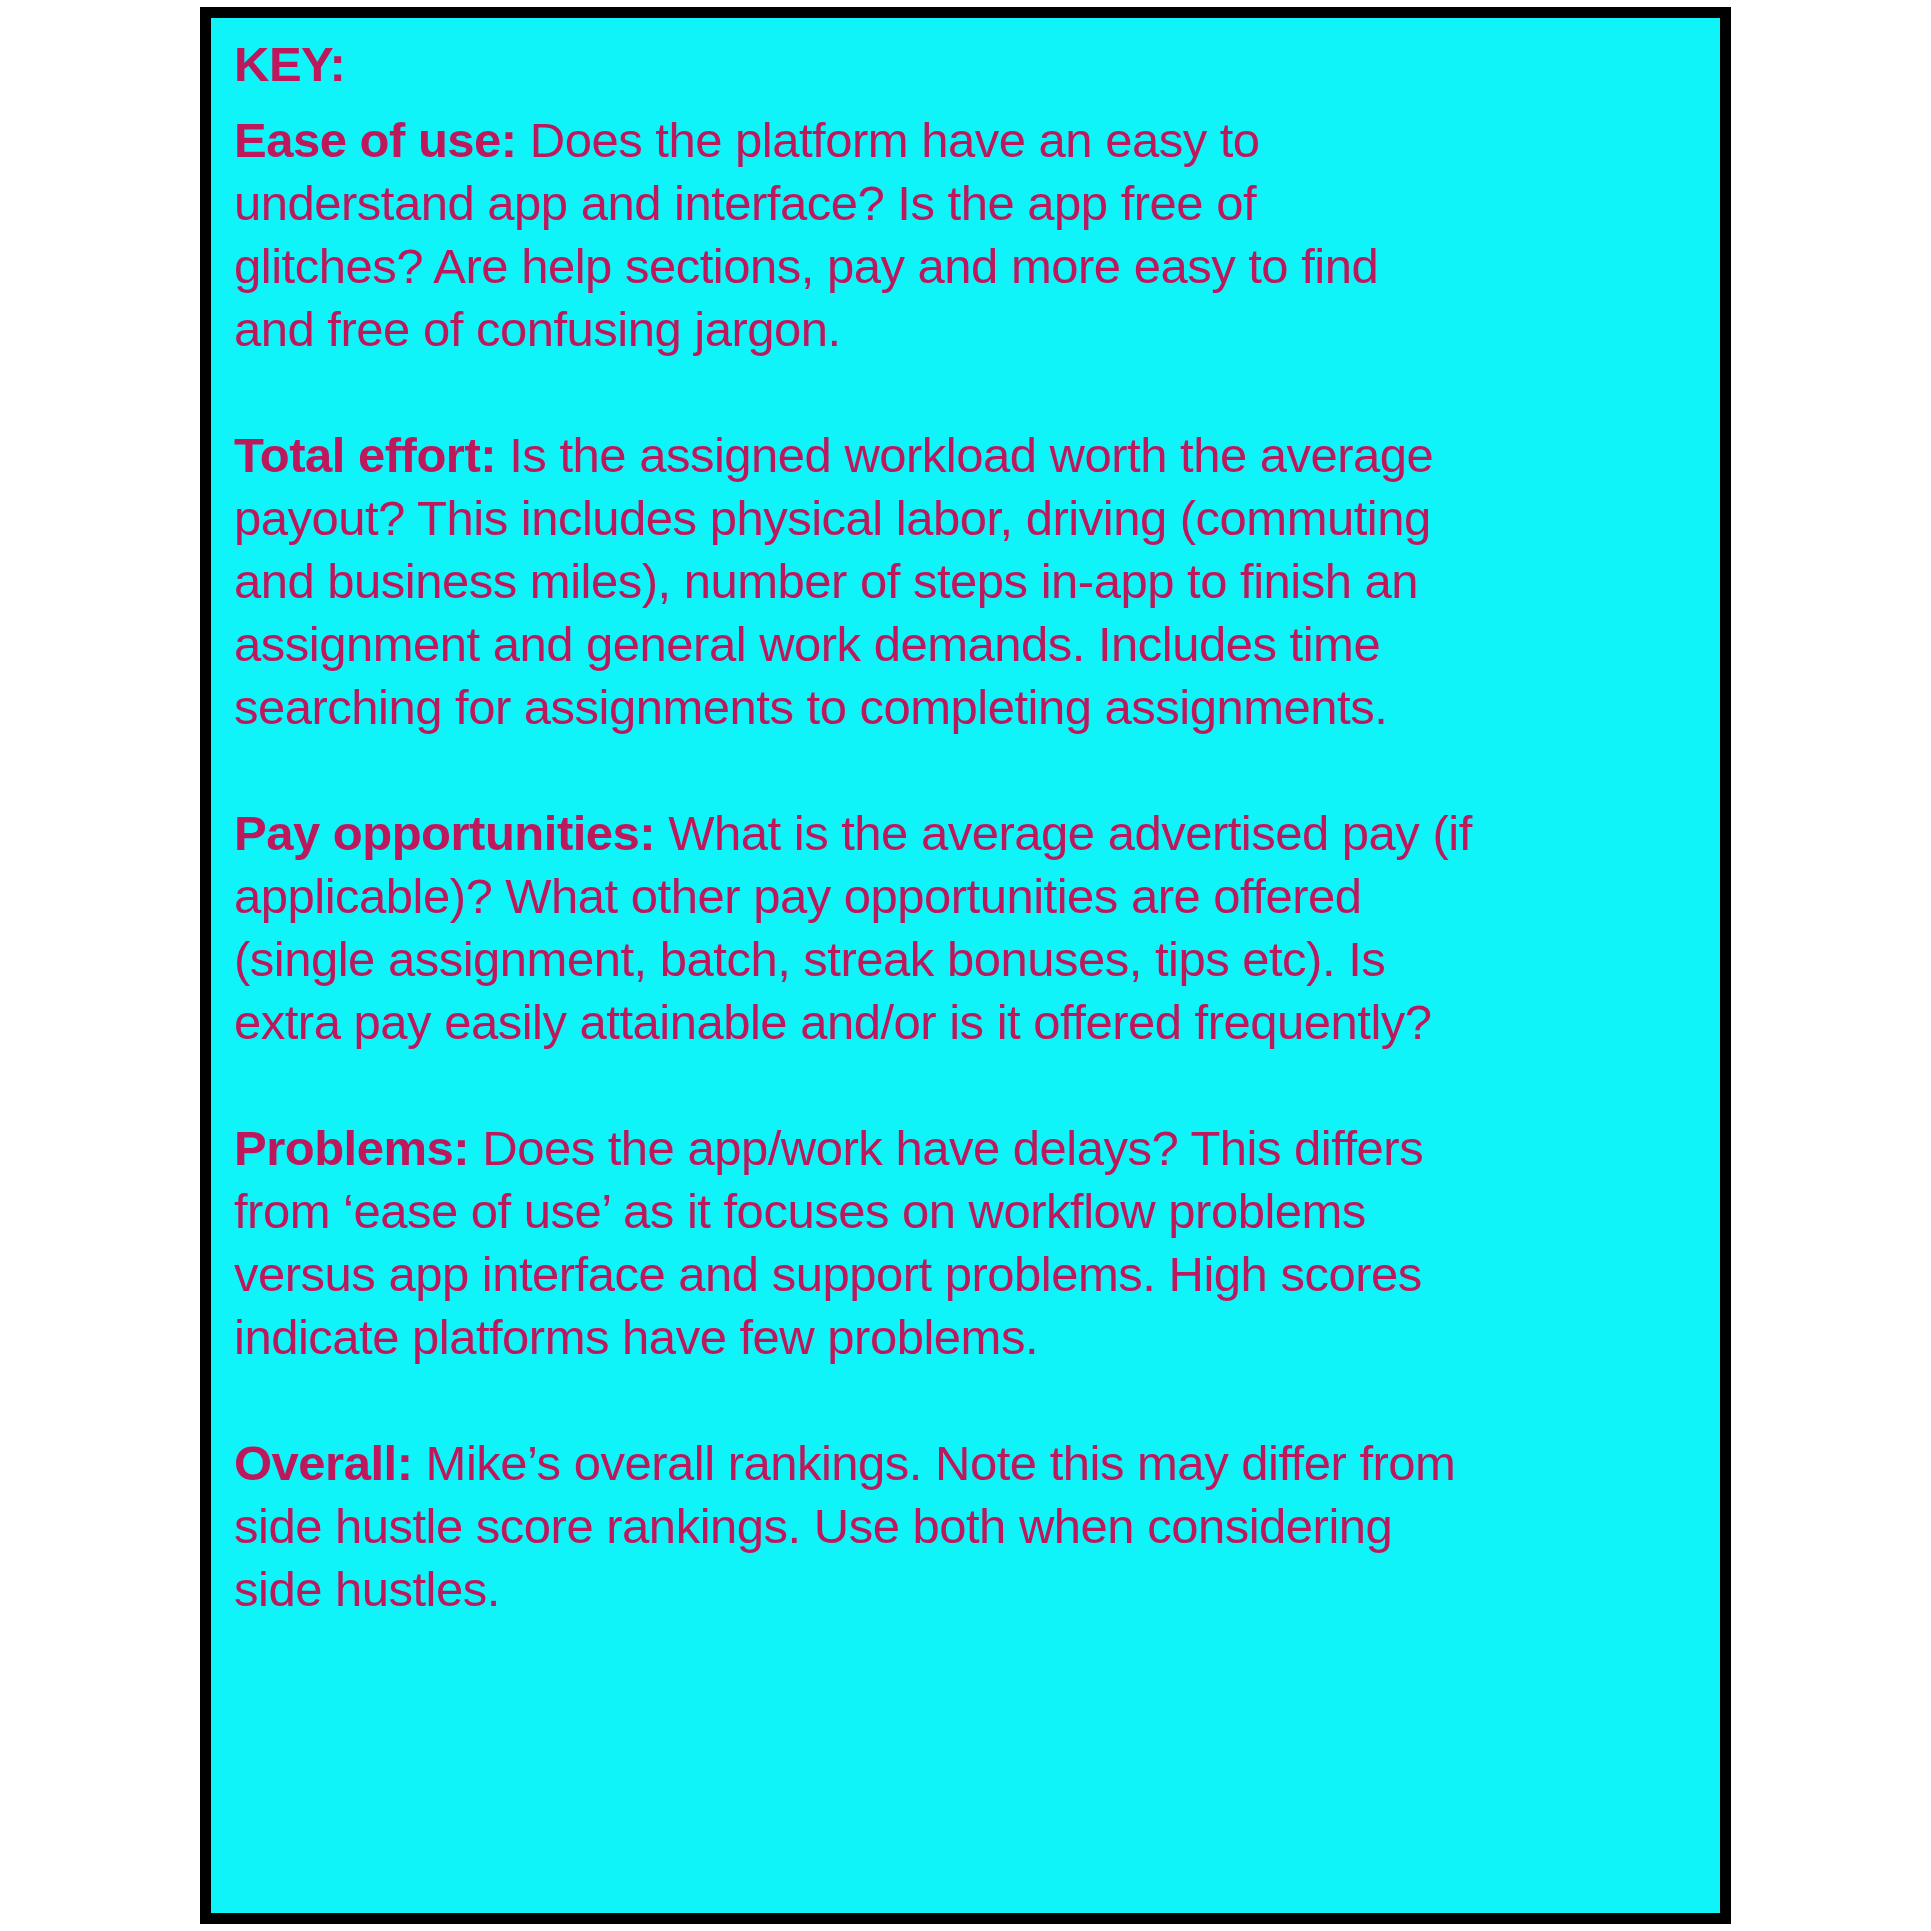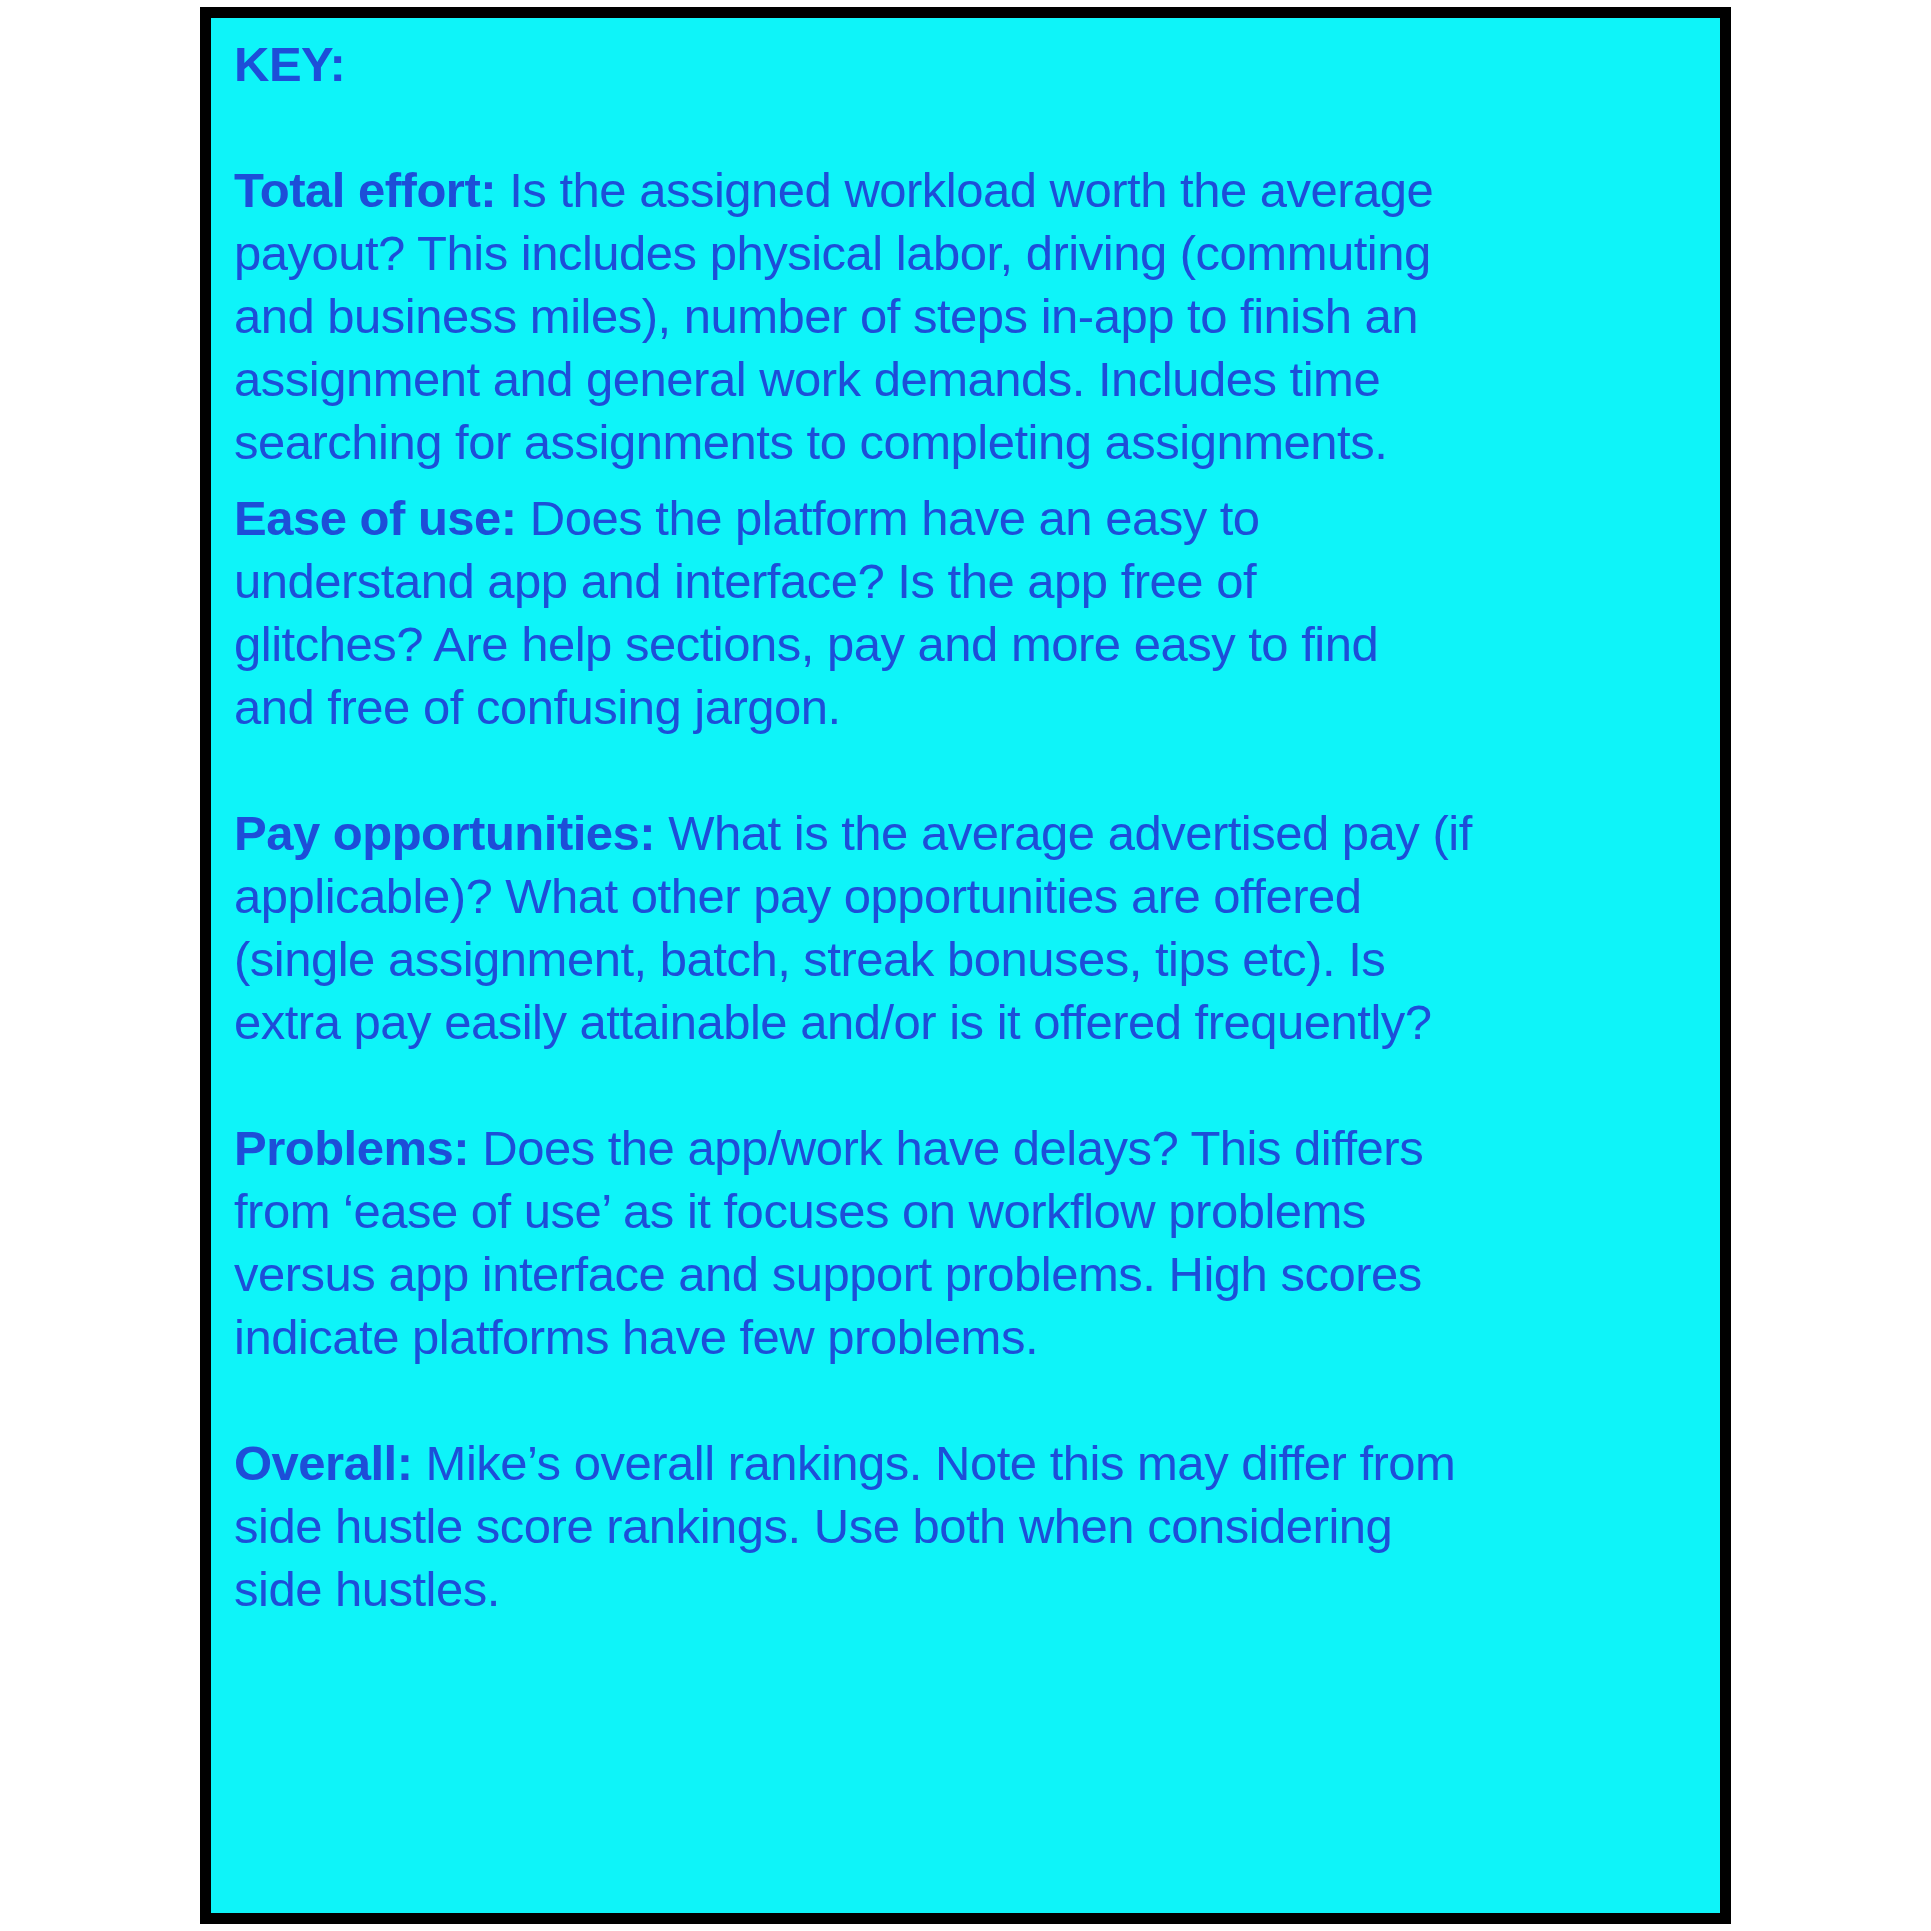--- a/index.html
+++ b/index.html
@@ -14,21 +14,21 @@
   .key-panel {
     position: absolute;
     left: 200px;
     top: 6.8px;
     width: 1531px;
     height: 1917px;
     box-sizing: border-box;
     border: 11.6px solid #000000;
     background: #0ef4f9;
     padding: 15.4px 21px 0 23px;
-    color: #1d4ed8;
+    color: #be185d;
     font-size: 49px;
     line-height: 63px;
     letter-spacing: -0.5px;
   }
   .key-title {
     margin: 0;
     font-weight: bold;
   }
   .para {
     margin: 63px 0 0 0;
@@ -40,30 +40,30 @@
   .term {
     font-weight: bold;
   }
 </style>
 </head>
 <body>
 
 <div class="key-panel">
   <p class="key-title">KEY:</p>
 
+  <p class="para first"><span class="term">Ease of use:</span> <span>Does the platform have an easy to
+understand app and interface? Is the app free of
+glitches? Are help sections, pay and more easy to find
+and free of confusing jargon.</span></p>
+
   <p class="para"><span class="term">Total effort:</span> <span>Is the assigned workload worth the average
 payout? This includes physical labor, driving (commuting
 and business miles), number of steps in-app to finish an
 assignment and general work demands. Includes time
 searching for assignments to completing assignments.</span></p>
-
-  <p class="para first"><span class="term">Ease of use:</span> <span>Does the platform have an easy to
-understand app and interface? Is the app free of
-glitches? Are help sections, pay and more easy to find
-and free of confusing jargon.</span></p>
 
   <p class="para"><span class="term">Pay opportunities:</span> <span>What is the average advertised pay (if
 applicable)? What other pay opportunities are offered
 (single assignment, batch, streak bonuses, tips etc). Is
 extra pay easily attainable and/or is it offered frequently?</span></p>
 
   <p class="para"><span class="term">Problems:</span> <span>Does the app/work have delays? This differs
 from ‘ease of use’ as it focuses on workflow problems
 versus app interface and support problems. High scores
 indicate platforms have few problems.</span></p>

